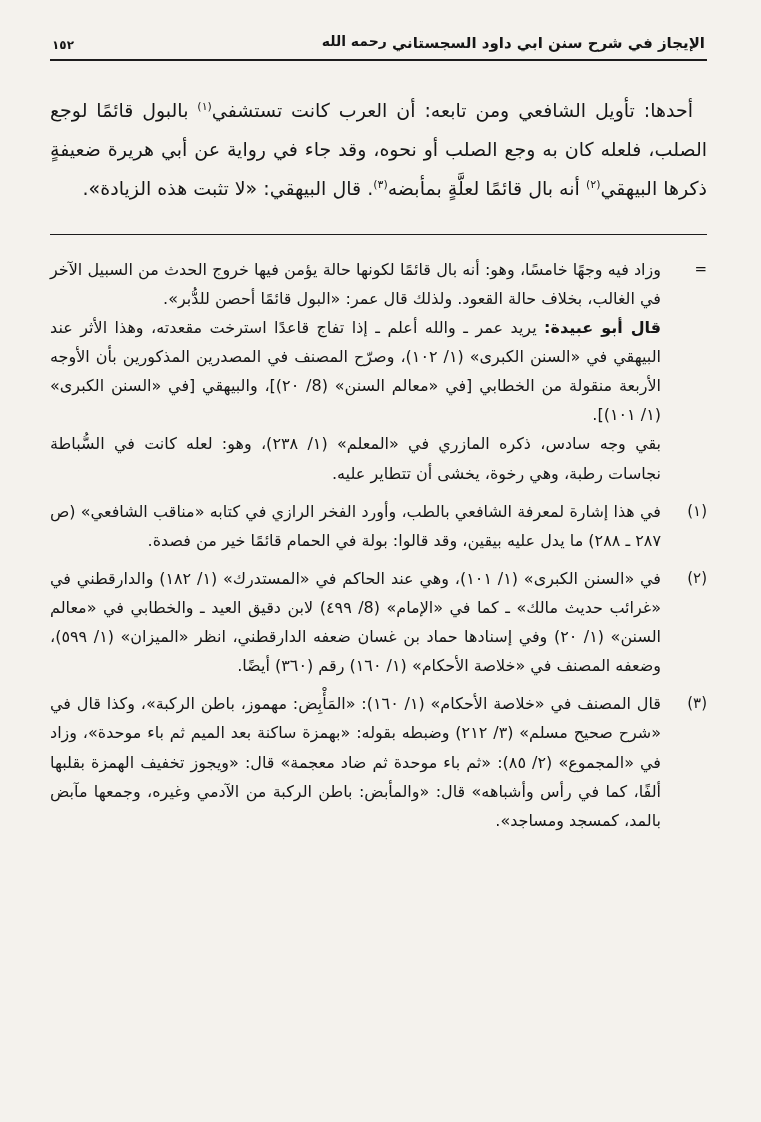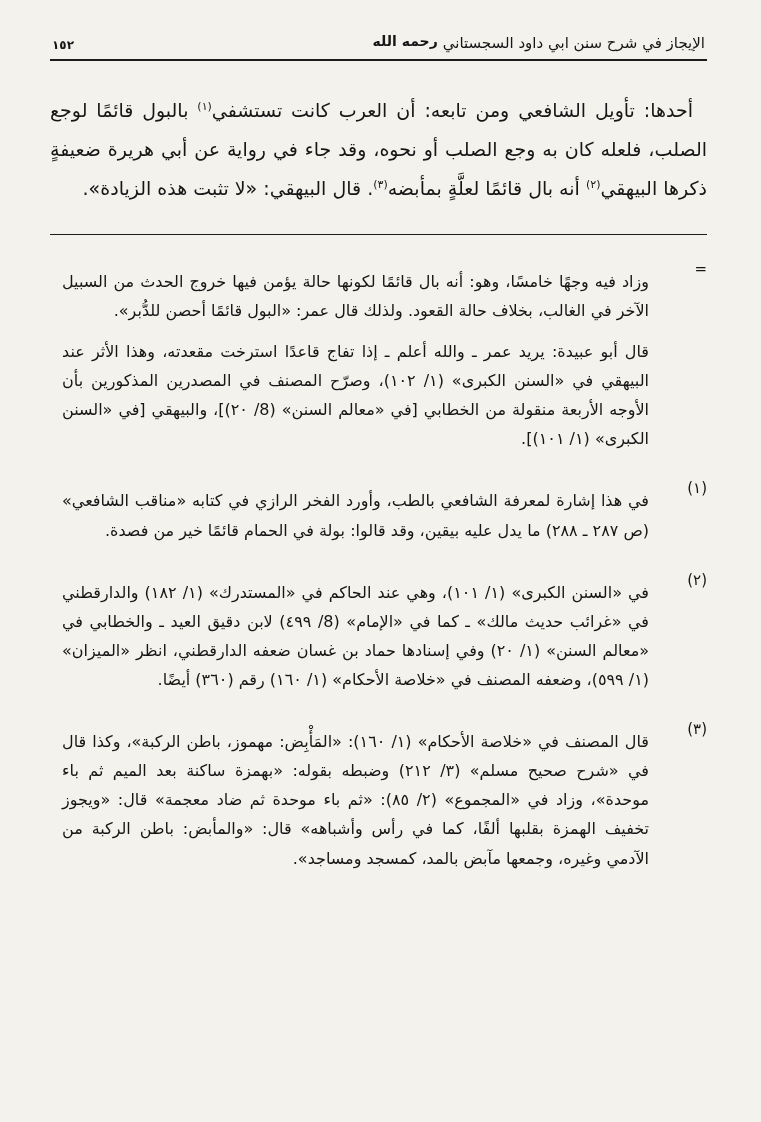--- a/index.html
+++ b/index.html
@@ -18,21 +18,21 @@
     overflow: hidden;
   }
   
   .page-header {
     display: flex;
     align-items: flex-end;
     justify-content: space-between;
     padding: 4px 2px 7px 2px;
   }
   .header-title-wrap { display: flex; align-items: center; gap: 5px; }
-  .header-title { font-weight: normal; font-size: 15px; letter-spacing: 0; }
+  .header-title { font-weight: bold; font-size: 15px; letter-spacing: 0; }
   .ornament {
     font-size: 14px;
     font-weight: bold;
     line-height: 1;
     display: inline-block;
     transform: translateY(-2px);
   }
   .page-number { font-weight: bold; font-size: 12px; }
   .header-rule { border-top: 2.5px solid #1c1c1c; margin-bottom: 30px; }
 
@@ -60,22 +60,22 @@
     text-align: justify;
   }
   .footnote { display: flex; margin-bottom: 9px; }
   .footnote:last-child { margin-bottom: 0; }
   .fn-marker {
     flex: 0 0 46px;
     font-size: 15px;
     padding-top: 1px;
   }
   .fn-body { flex: 1; }
-  .fn-para { margin: 12px; }
-  .fn-lead { font-weight: normal; }
+  .fn-para { margin: 0; }
+  .fn-lead { font-weight: bold; }
 </style>
 </head>
 <body>
 
 <div class="page">
 
   <header class="page-header">
     <div class="header-title-wrap">
       <span class="header-title">الإيجاز في شرح سنن ابي داود السجستاني</span>
       <span class="ornament">رحمه الله</span>
@@ -90,20 +90,21 @@
 
   <div class="footnote-rule"></div>
 
   <section class="footnotes">
 
     <div class="footnote">
       <span class="fn-marker">=</span>
       <div class="fn-body">
         <p class="fn-para"><strong class="fn-lead"></strong><span>وزاد فيه وجهًا خامسًا، وهو: أنه بال قائمًا لكونها حالة يؤمن فيها خروج الحدث من السبيل الآخر في الغالب، بخلاف حالة القعود. ولذلك قال عمر: «البول قائمًا أحصن للدُّبر».</span></p>
         <p class="fn-para"><strong class="fn-lead">قال أبو عبيدة:</strong><span> يريد عمر ـ والله أعلم ـ إذا تفاج قاعدًا استرخت مقعدته، وهذا الأثر عند البيهقي في «السنن الكبرى» (١/ ١٠٢)، وصرّح المصنف في المصدرين المذكورين بأن الأوجه الأربعة منقولة من الخطابي [في «معالم السنن» (8/ ٢٠)]، والبيهقي [في «السنن الكبرى» (١/ ١٠١)].</span></p>
+        <p class="fn-para"><strong class="fn-lead"></strong><span>بقي وجه سادس، ذكره المازري في «المعلم» (١/ ٢٣٨)، وهو: لعله كانت في السُّباطة نجاسات رطبة، وهي رخوة، يخشى أن تتطاير عليه.</span></p>
       </div>
     </div>
 
     <div class="footnote">
       <span class="fn-marker">(١)</span>
       <div class="fn-body">
         <p class="fn-para"><strong class="fn-lead"></strong><span>في هذا إشارة لمعرفة الشافعي بالطب، وأورد الفخر الرازي في كتابه «مناقب الشافعي» (ص ٢٨٧ ـ ٢٨٨) ما يدل عليه بيقين، وقد قالوا: بولة في الحمام قائمًا خير من فصدة.</span></p>
       </div>
     </div>
 

